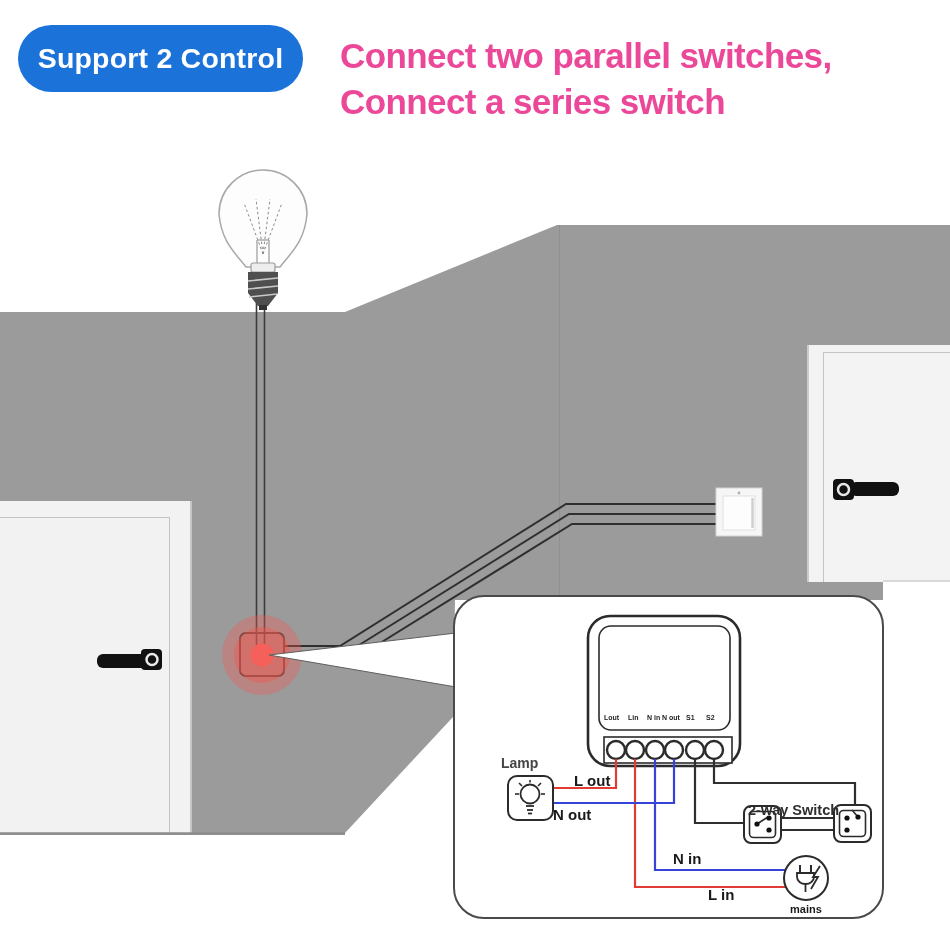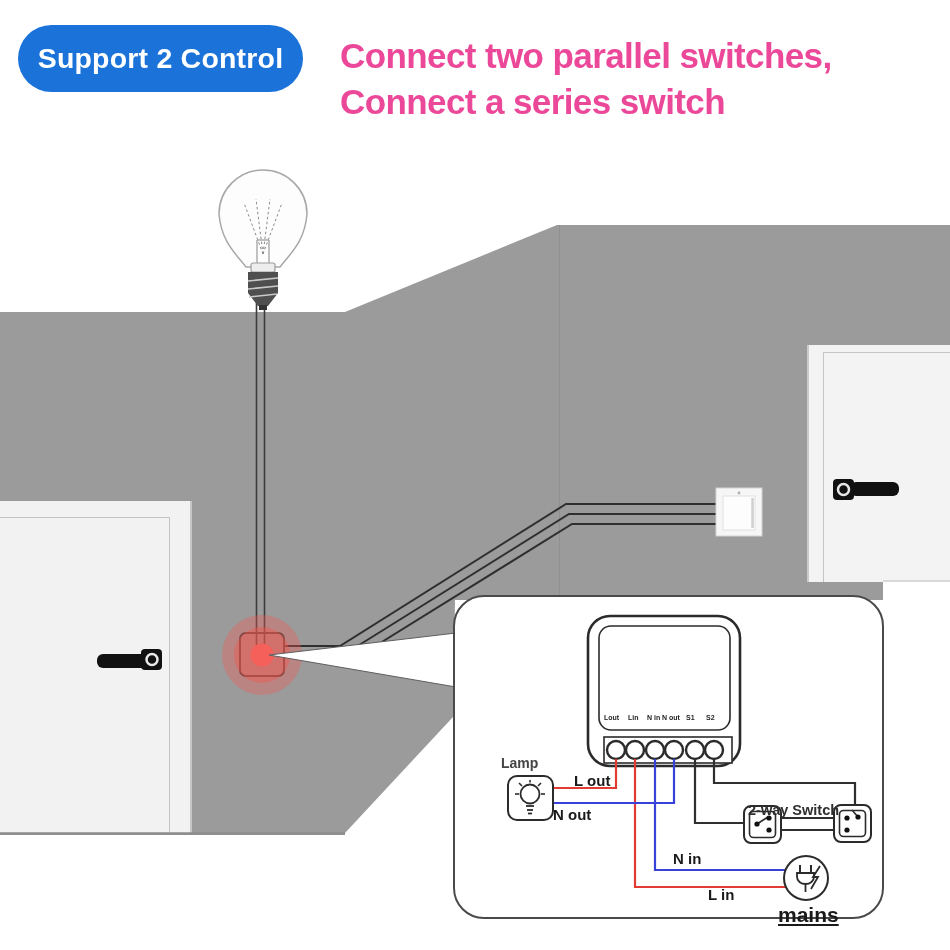--- a/index.html
+++ b/index.html
@@ -30,21 +30,21 @@
   .wire-neutral{stroke:var(--wire-neutral,#3742d8);}
   .wire-switch{stroke:var(--wire-switch,#2f2f2f);}
   
   .lbl{position:absolute;color:#1a1a1a;font-weight:700;white-space:nowrap;}
   .lbl-lamp{left:501px;top:755px;font-size:14px;font-weight:700;color:#454545;}
   .lbl-lout{left:556px;top:772px;font-size:15px;margin-left:18px;}
   .lbl-nout{left:553px;top:806px;font-size:15px;}
   .lbl-nin{left:673px;top:850px;font-size:15px;}
   .lbl-lin{left:708px;top:886px;font-size:15px;}
   .lbl-2way{left:748px;top:766px;font-size:14.5px;color:#2e2e2e;margin-top:36px;}
-  .lbl-mains{left:778px;top:903px;width:56px;text-align:center;font-size:21px;text-decoration:underline;}
+  .lbl-mains{left:778px;top:903px;width:56px;text-align:center;font-size:11px;}
   .term{position:absolute;top:714px;font-size:7px;font-weight:700;color:#1c1c1c;letter-spacing:0;}
   .t0{left:604px;} .t1{left:628px;} .t2{left:647px;} .t3{left:662px;} .t4{left:686px;} .t5{left:706px;}
 </style>
 </head>
 <body>
 
 <div class="scene">
 
   <div class="badge">
     <span>Support 2 Control</span>

